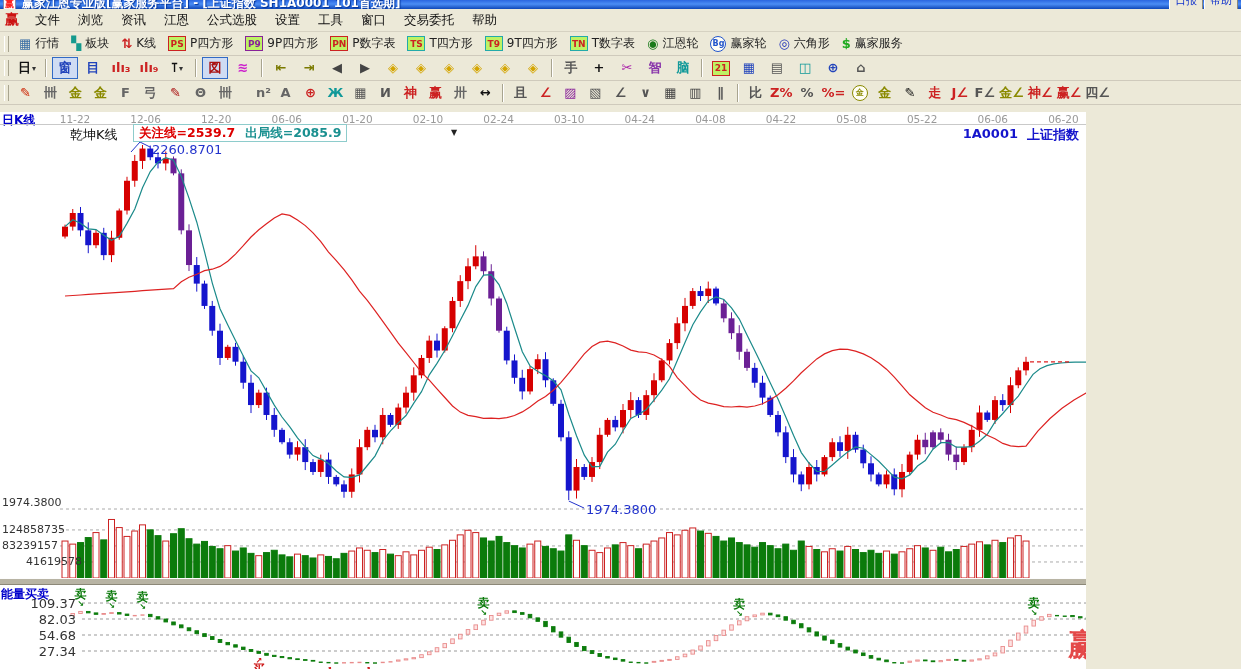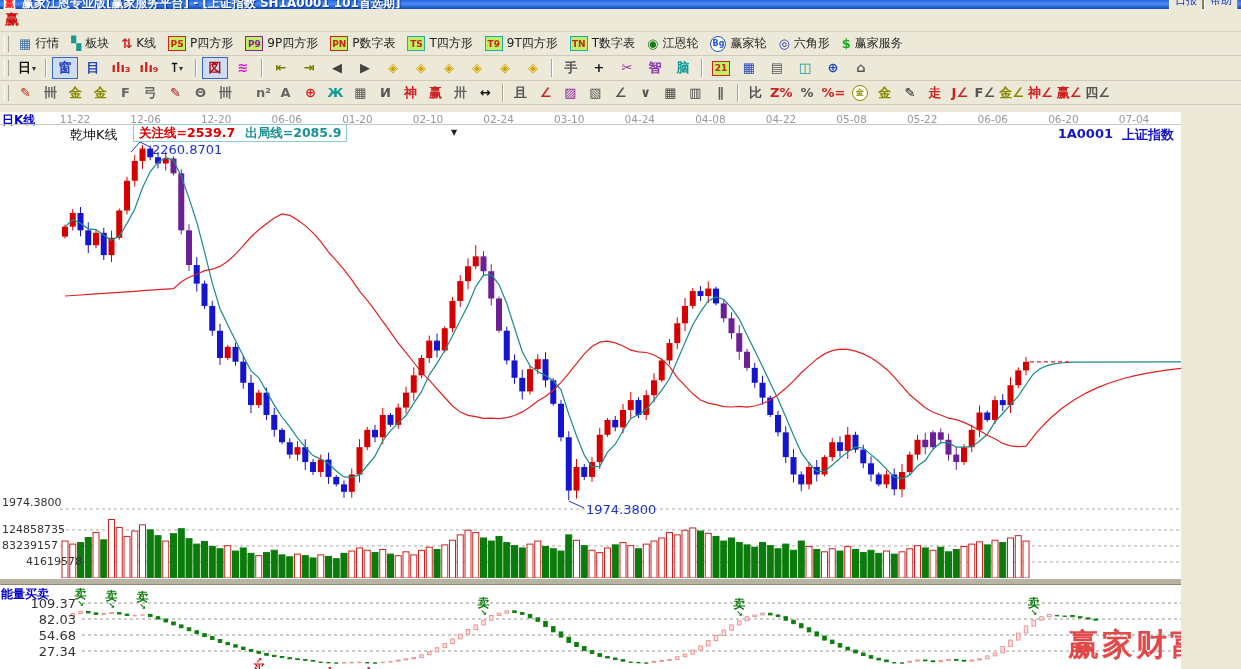--- a/index.html
+++ b/index.html
@@ -27,21 +27,21 @@
         font-size:9px;font-weight:bold;line-height:10px;background:#bef264;}
   .round{border:1px solid;border-radius:50%;width:14px;height:14px;display:inline-flex;align-items:center;
         justify-content:center;font-size:8px;font-weight:bold;background:#fffef6;}
   .tb2-btn{width:24px;height:20px;display:flex;align-items:center;justify-content:center;margin:0 1px;
         border:1px solid transparent;font-size:13px;font-weight:bold;cursor:default;}
   .tb2-btn.selected{border:1px solid #316ac5;background:#cfdcf3;}
   .tb3-btn{min-width:21px;height:19px;display:flex;align-items:center;justify-content:center;margin:0 1px;
         font-size:12px;font-weight:bold;border:1px solid transparent;cursor:default;}
   .ddarrow{font-size:8px;color:#333;margin-left:1px;}
   
-  .chart{position:absolute;top:112px;left:0;width:1181px;height:557px;background:#fff;overflow:hidden;}
+  .chart{position:absolute;top:112px;left:0;width:1086px;height:557px;background:#fff;overflow:hidden;}
   .chart svg{position:absolute;left:0;top:0;}
   .ov{position:absolute;white-space:nowrap;}
   .klab{left:2px;top:0;color:#0000cc;font-weight:bold;font-size:12px;}
   .dlab{top:1px;font-size:10.5px;color:#999;width:40px;text-align:center;position:absolute;text-decoration:underline;}
   .hline{position:absolute;left:0;top:12px;width:1236px;height:1px;background:#c9c9c9;}
   .hdr-name{left:70px;top:14px;color:#111;font-size:13px;}
   .hdr-box{left:133px;top:12px;height:16px;display:flex;align-items:center;gap:10px;border:1px solid #8ecccc;
         padding:0 5px;font-size:12.5px;font-weight:bold;}
   .att{color:#dd0000;} .exi{color:#1a9090;}
   .hdr-dd{left:451px;top:16px;font-size:8px;color:#222;}
@@ -66,20 +66,21 @@
 
   <div class="titlebar">
     <span class="tlogo">赢</span>
     <span class="ttext">赢家江恩专业版[赢家服务平台] - [上证指数  SH1A0001  101首选期]</span>
     <span class="tbtn" style="right:38px;">日报</span>
     <span class="tbtn" style="right:3px;">帮助</span>
   </div>
 
   <div class="menubar">
     <span class="mlogo">赢</span>
+    <span id="menu-items"><span class="menu-item">文件</span><span class="menu-item">浏览</span><span class="menu-item">资讯</span><span class="menu-item">江恩</span><span class="menu-item">公式选股</span><span class="menu-item">设置</span><span class="menu-item">工具</span><span class="menu-item">窗口</span><span class="menu-item">交易委托</span><span class="menu-item">帮助</span></span>
   </div>
 
   <div class="tbar" id="tb1">
       <span class="grip"></span>
       <span class="tb1-item">
         <span class="icon-glyph" style="color: rgb(58, 110, 165);">▦</span>
         <span>行情</span>
       </span>
       <span class="tb1-item">
         <span class="icon-glyph" style="color: rgb(21, 154, 141);">▚</span>

